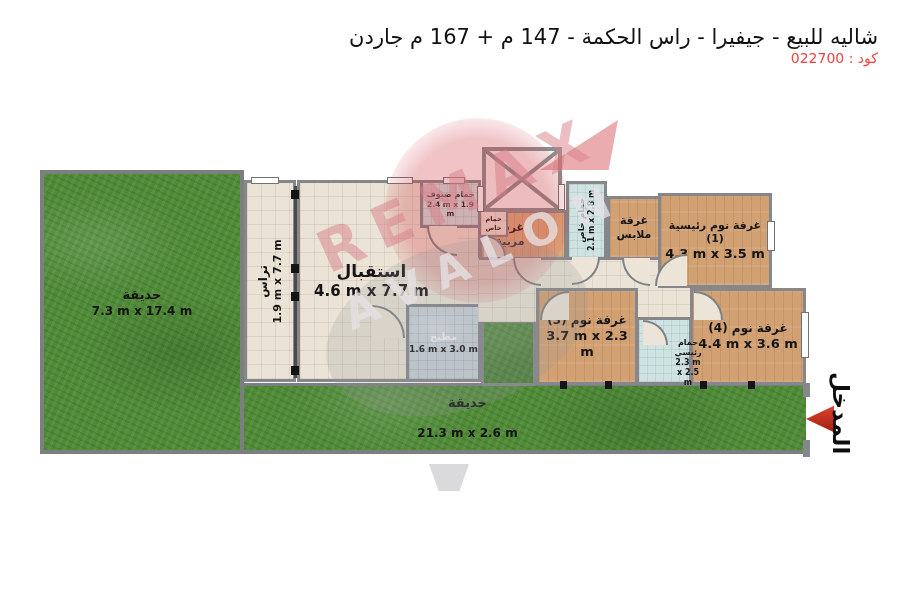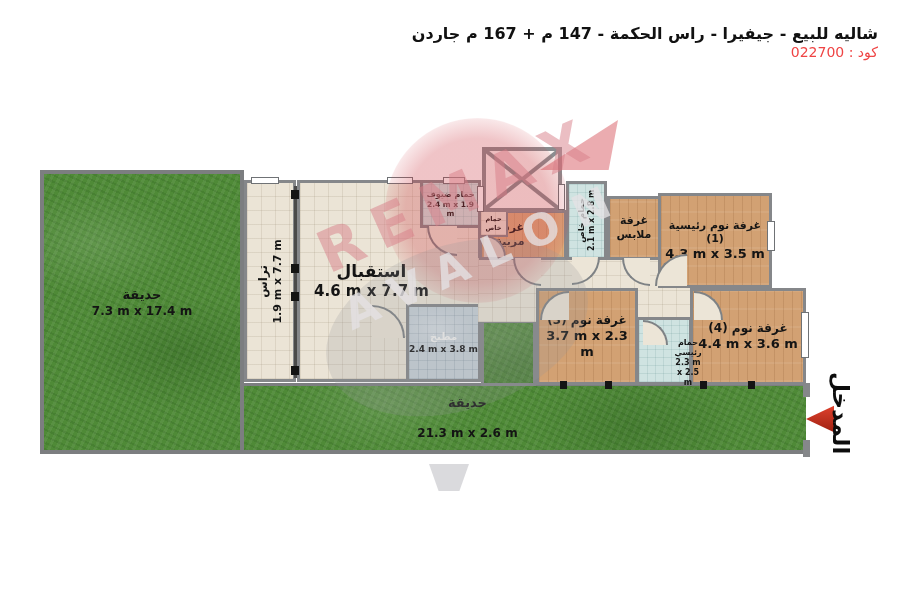--- a/index.html
+++ b/index.html
@@ -1,21 +1,21 @@
 <!DOCTYPE html>
 <html><head>
 <meta charset="utf-8">
 <style>
   html,body{margin:0;padding:0;background:#fff;}
   #stage{position:relative;width:900px;height:599px;background:#fff;overflow:hidden;
          font-family:"DejaVu Sans",sans-serif;color:#151515;}
 
   
   .hdr{position:absolute;right:22px;top:24px;text-align:right;direction:rtl;z-index:9;}
-  .hdr .t1{font-size:16px;font-weight:bold;color:#111;line-height:1.25;}
+  .hdr .t1{font-size:21px;font-weight:normal;color:#111;line-height:1.25;}
   .hdr .t2{font-size:14px;color:#222;margin-top:3px;}
   .hdr .t3{font-size:14px;color:#ef4444;}
 
   
   .grass{background-color:#4f8a37;
     background-image:
       radial-gradient(ellipse 140px 80px at 25% 25%, rgba(255,255,255,.10), transparent 65%),
       radial-gradient(ellipse 160px 90px at 70% 65%, rgba(0,30,0,.14), transparent 65%),
       repeating-linear-gradient(115deg, rgba(255,255,255,.06) 0 3px, transparent 3px 7px),
       repeating-linear-gradient(25deg, rgba(0,40,0,.10) 0 2px, transparent 2px 6px);}
@@ -139,21 +139,21 @@
   <div class="room cyan" style="left:420px;top:180px;width:61px;height:48px;">
     <div class="lbl">
       <div class="ar" style="font-size:8px;">حمام ضيوف</div>
       <div class="dm" style="font-size:7.5px;">2.4 m x 1.9 m</div>
     </div>
   </div>
 
   <div class="room kitch" style="left:406px;top:304px;width:75px;height:78px;">
     <div class="lbl">
       <div class="ar" style="font-size:10px;color:#f4f4f2;">مطبخ</div>
-      <div class="dm" style="font-size:9px;">2.4 m x 3.8 m</div>
+      <div class="dm" style="font-size:9px;">1.6 m x 3.0 m</div>
     </div>
   </div>
 
   <div class="room tile nob" style="left:478px;top:258px;width:60px;height:64px;z-index:2;"></div>
   <div class="room tile nob" style="left:536px;top:258px;width:156px;height:32px;"></div>
   <div class="room tile nob" style="left:606px;top:288px;width:86px;height:31px;"></div>
 
   <div id="xbox">
     <svg viewBox="0 0 72 57" preserveAspectRatio="none">
       <line x1="0" y1="0" x2="72" y2="57" stroke="#8b8d90" stroke-width="4"></line>

